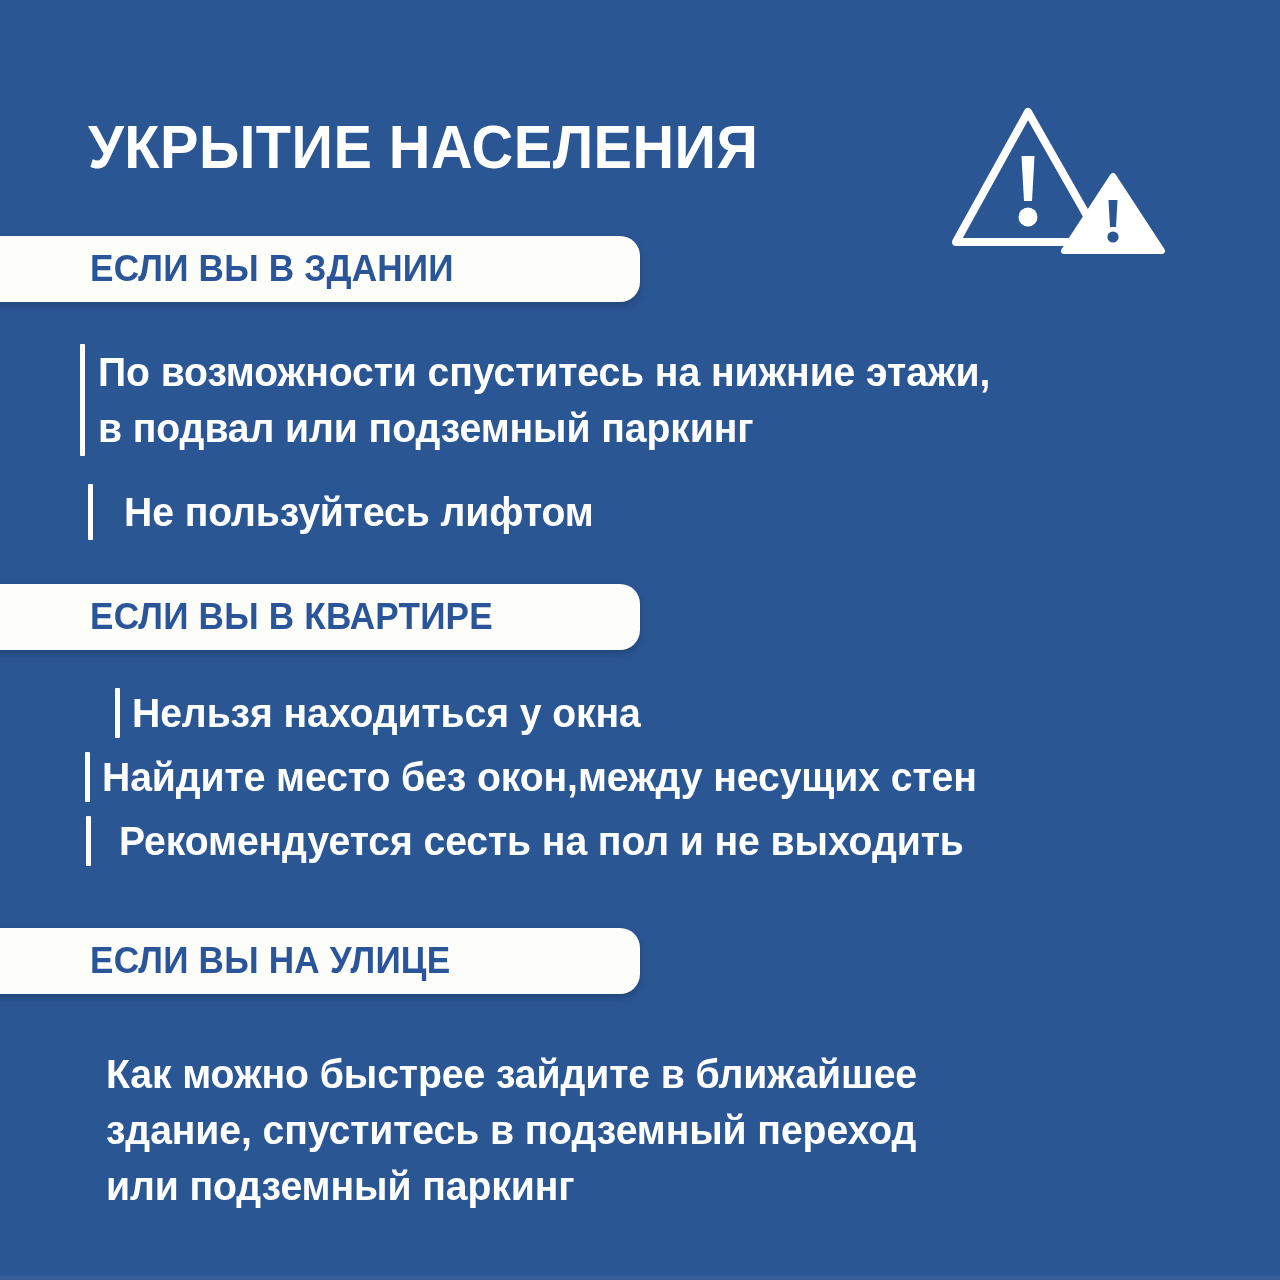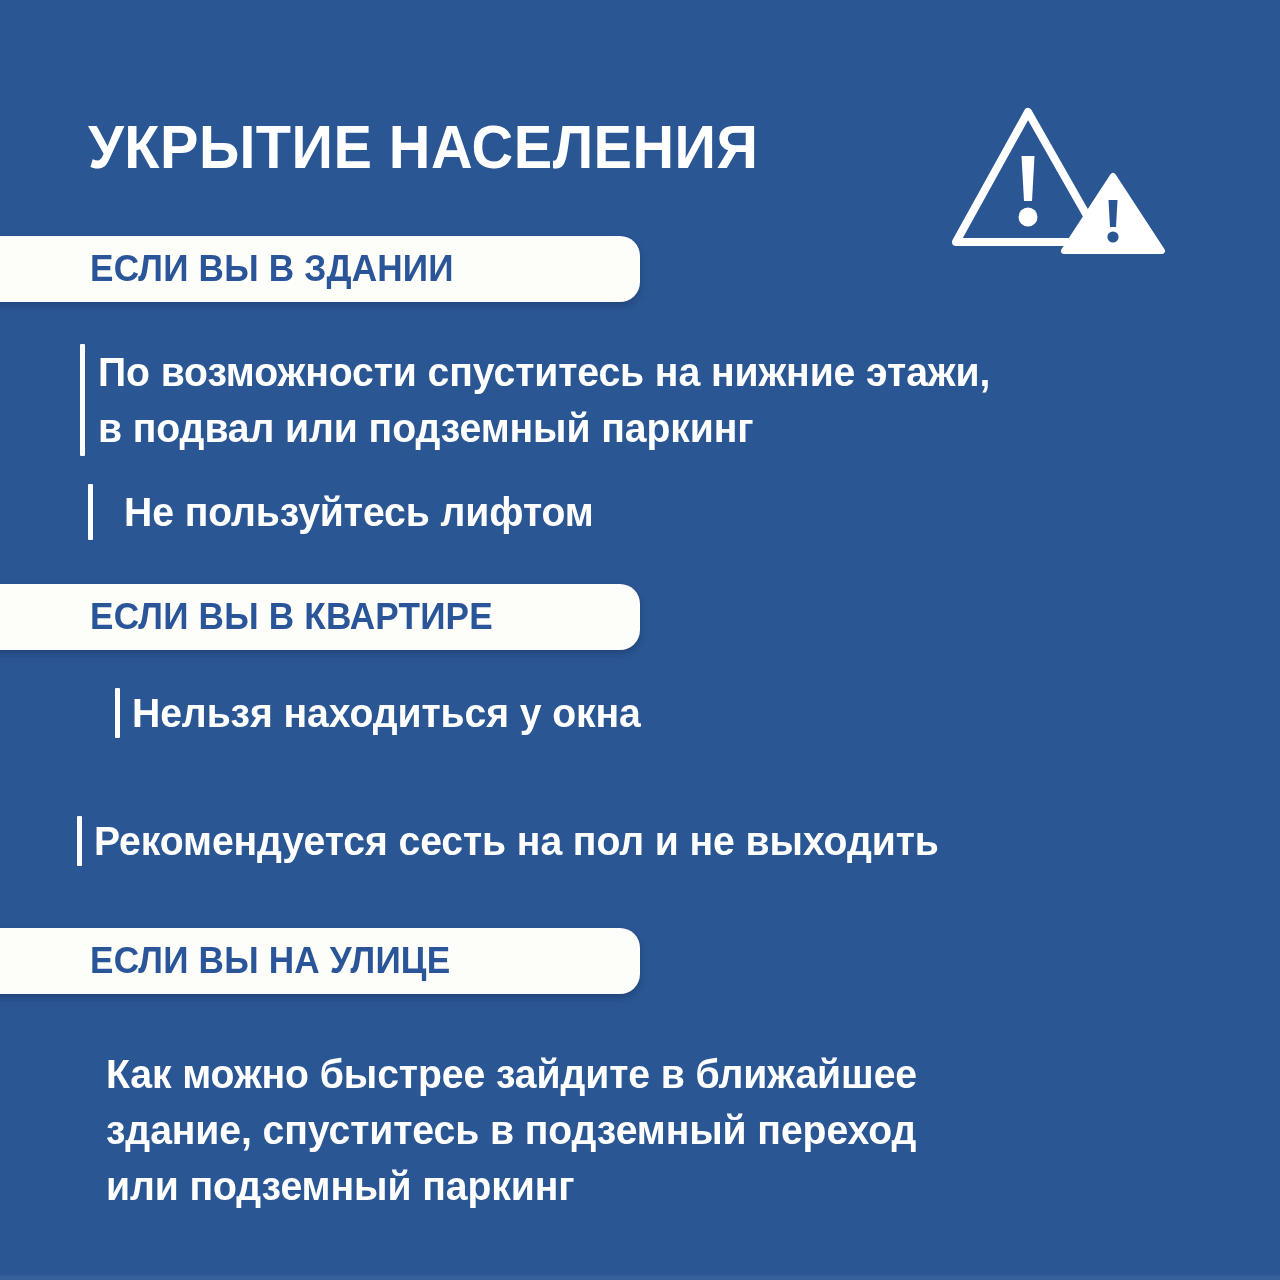--- a/index.html
+++ b/index.html
@@ -125,21 +125,21 @@
 
   
   #b1 { left: 80px; top: 344px;  width: 1130px; }
   #b1 .bullet-text { font-size: 41px; line-height: 56px; }
 
   #b2 { left: 88px; top: 484px;  width: 820px; gap: 18px; }
   #b2 .bullet-text { font-size: 41px; line-height: 56px; }
 
   #b3 { left: 99px; top: 688px;  width: 900px; margin-left: 16px; }
   #b4 { left: 85px; top: 752px;  width: 1120px; }
-  #b5 { left: 77px; top: 816px;  width: 1080px; }
+  #b5 { left: 86px; top: 816px;  width: 1080px; gap: 16px; }
   #b3 .bullet-text, #b4 .bullet-text, #b5 .bullet-text {
     font-size: 41px; line-height: 50px;
   }
   #b3 .bullet-bar, #b4 .bullet-bar, #b5 .bullet-bar { margin-right: 12px; }
 
   #b6 { left: 88px; top: 1046px; width: 1050px; align-items: center; }
   #b6 .bullet-text { font-size: 41px; line-height: 56px; }
 
   
   #pill1 { top: 236px; width: 680px; }
@@ -187,20 +187,24 @@
 
   <div class="pill" id="pill2">
     <span class="pill-label">ЕСЛИ ВЫ В КВАРТИРЕ</span>
   </div>
 
   <div class="bullet" id="b3">
     <span class="bullet-bar"></span>
     <span class="bullet-text">Нельзя находиться у окна</span>
   </div>
 
+  <div class="bullet" id="b4">
+    <span class="bullet-bar"></span>
+    <span class="bullet-text">Найдите место без окон,между несущих стен</span>
+  </div>
 
   <div class="bullet" id="b5">
     <span class="bullet-bar"></span>
     <span class="bullet-text">Рекомендуется сесть на пол и не выходить</span>
   </div>
 
   <div class="pill" id="pill3">
     <span class="pill-label">ЕСЛИ ВЫ НА УЛИЦЕ</span>
   </div>
 

